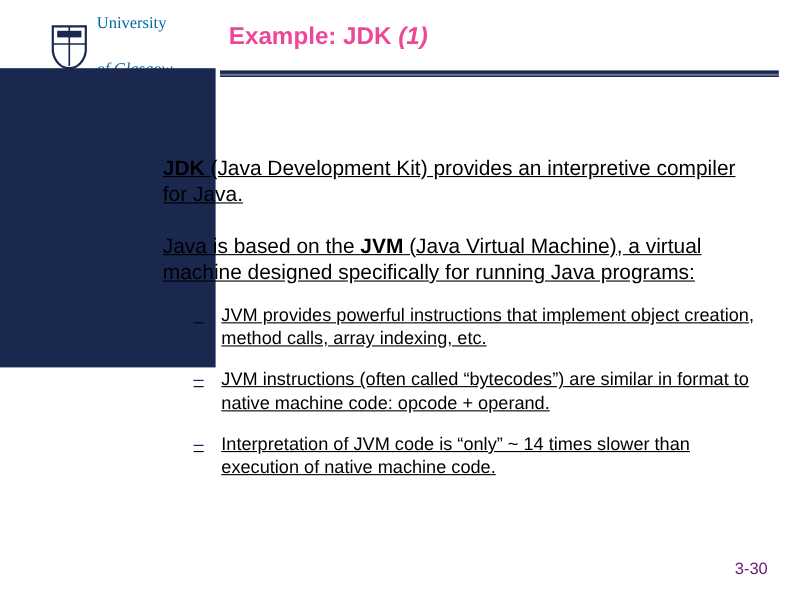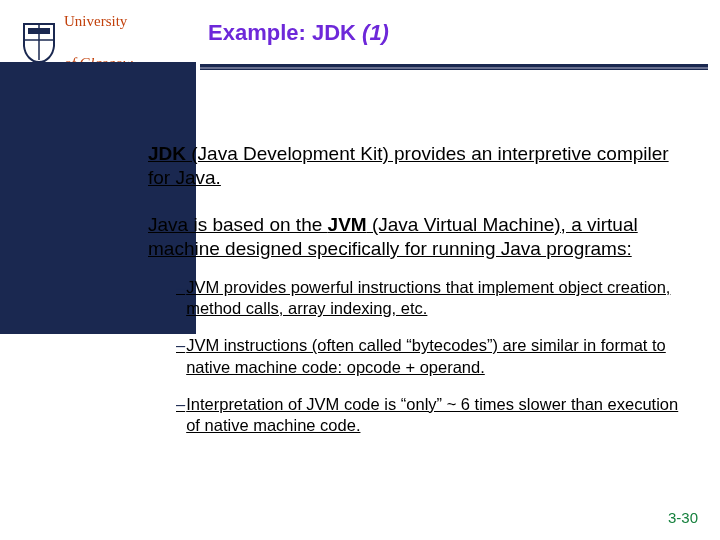--- a/index.html
+++ b/index.html
@@ -19,25 +19,25 @@
     position: absolute;
     top: 62px;
     left: 0;
     width: 196px;
     height: 272px;
     background: #1a2850;
   }
   .logo {
     position: absolute;
     top: 14px;
-    left: 22px;
+    left: 46px;
     display: flex;
     align-items: center;
     gap: 8px;
-    color: #c2410c;
+    color: #0369a1;
   }
   .logo-crest {
     width: 34px;
     height: 42px;
   }
   .logo-text {
     display: flex;
     flex-direction: column;
     font-family: Georgia, 'Times New Roman', serif;
     line-height: 1.05;
@@ -46,21 +46,21 @@
   .logo-text .line2 { font-size: 15px; font-style: italic; margin-top: 26px; }
   .title-wrap {
     position: absolute;
     top: 20px;
     left: 200px;
     width: 500px;
   }
   .title {
     font-size: 22px;
     font-weight: bold;
-    color: #6d28d9;
+    color: #ec4899;
     padding-bottom: 10px;
     padding-left: 8px;
   }
   .title .italic { font-style: italic; }
   .rule {
     height: 6px;
     background: #1a2850;
     width: 508px;
     margin-top: 2px;
   }
@@ -98,35 +98,35 @@
     height: 10px;
     background: #1a2850;
     margin-top: 7px;
   }
   .sublist {
     margin-left: 28px;
     margin-top: 16px;
   }
   .bullet-l2 {
     display: flex;
-    gap: 1px;
+    gap: 16px;
     font-size: 16.5px;
     line-height: 1.28;
     margin-bottom: 16px;
   }
   .bullet-l2 .dash {
     flex: 0 0 auto;
     color: #1a2850;
   }
   .pagenum {
     position: absolute;
     bottom: 14px;
     right: 22px;
     font-size: 15px;
-    color: #15803d;
+    color: #701a75;
   }
 </style>
 </head>
 <body>
 
 <div class="header">
   <div class="logo">
     <svg class="logo-crest" viewBox="0 0 34 42">
       <path d="M2 2 h30 v22 a15 18 0 0 1 -15 16 a15 18 0 0 1 -15 -16 z" fill="none" stroke="#1a2850" stroke-width="2"></path>
       <rect x="6" y="6" width="22" height="6" fill="#1a2850"></rect>
@@ -170,21 +170,21 @@
         <div class="bullet-l2">
           <span class="dash">–</span>
           <span>JVM provides powerful instructions that implement object creation, method calls, array indexing, etc.</span>
         </div>
         <div class="bullet-l2">
           <span class="dash">–</span>
           <span>JVM instructions (often called “bytecodes”) are similar in format to native machine code: opcode + operand.</span>
         </div>
         <div class="bullet-l2">
           <span class="dash">–</span>
-          <span>Interpretation of JVM code is “only” ~ 6 times slower than execution of native machine code.</span>
+          <span>Interpretation of JVM code is “only” ~ 14 times slower than execution of native machine code.</span>
         </div>
       </div>
     </div>
   </div>
 
 </div>
 
 <div class="pagenum">3-30</div>
 
 </body></html>

